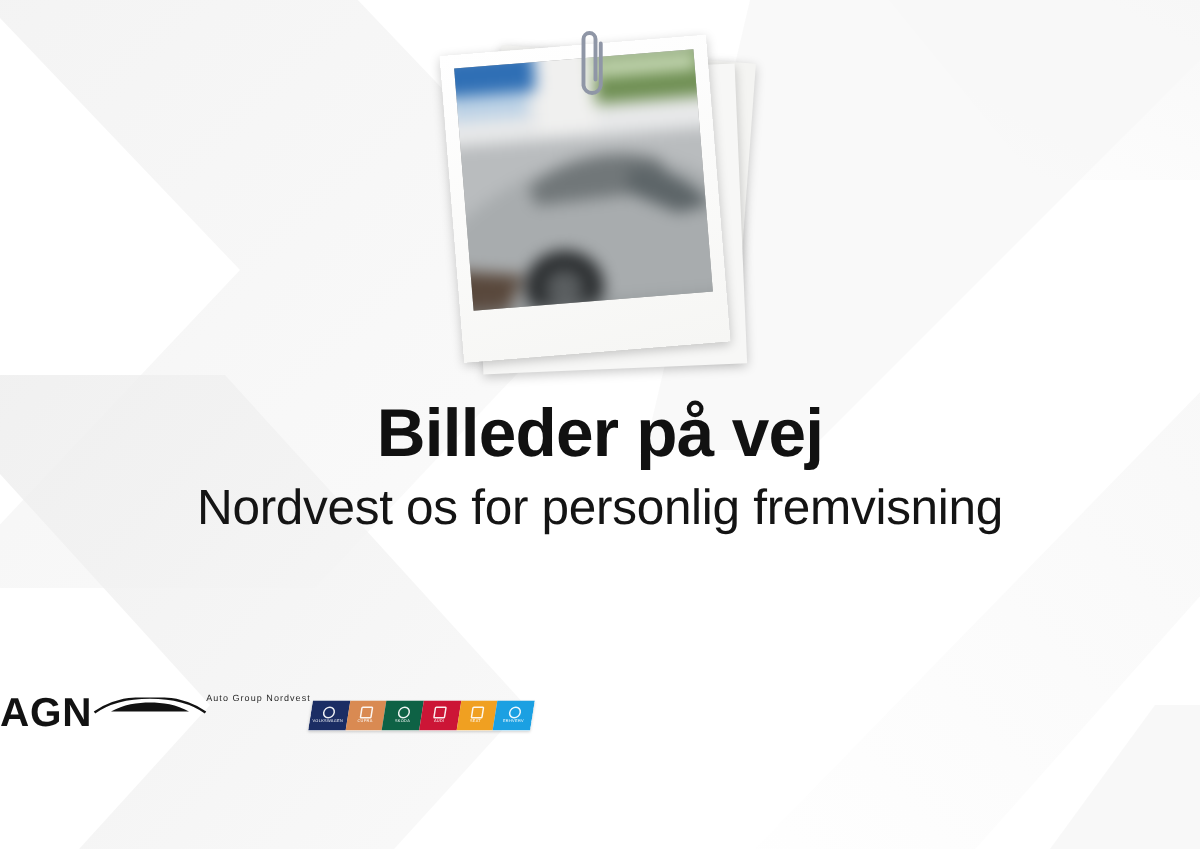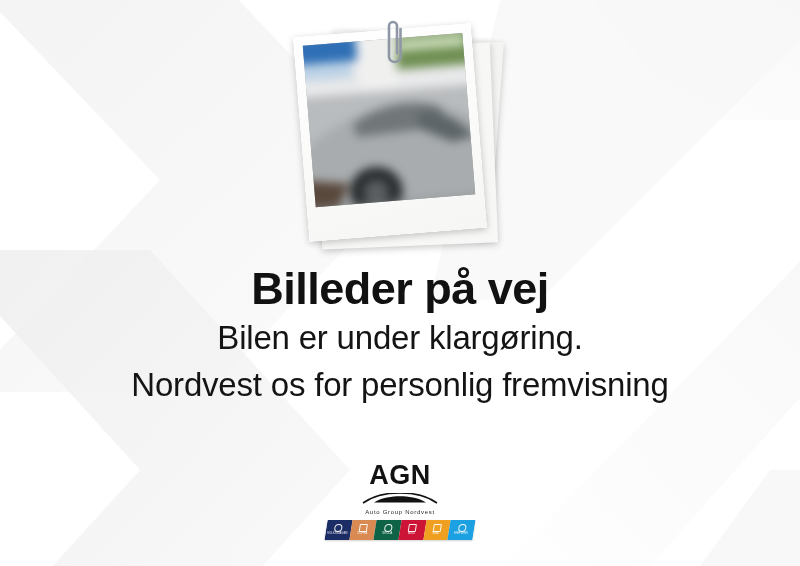--- a/index.html
+++ b/index.html
@@ -85,22 +85,21 @@
     letter-spacing:-0.2px;
     margin-top:4px;
   }
 
   
   .logo-area {
     position:absolute;
     left:0; right:0;
     top:462px;
     display:flex;
-    flex-direction:column;
-    align-items:center;
+    flex-direction:row;
   }
   .agn-word {
     font-size:27px;
     font-weight:bold;
     letter-spacing:0.5px;
     color:#121212;
     line-height:1;
   }
   .agn-arc { margin-top:1px; }
   .agn-tag {
@@ -215,21 +214,20 @@
 
     <div class="paperclip">
       <svg width="28" height="56" viewBox="0 0 28 56" xmlns="http://www.w3.org/2000/svg">
         <path d="M19.5 12 L19.5 40 A5.8 5.8 0 0 1 8 40 L8 9 A4 4 0 0 1 16 9 L16 36" fill="none" stroke="#8f96a6" stroke-width="2.6" stroke-linecap="round"></path>
       </svg>
     </div>
   </div>
 
   <div class="headline-block">
     <div class="headline">Billeder på vej</div>
-    <div class="subline">Bilen er under klargøring.</div>
     <div class="subline">Nordvest os for personlig fremvisning</div>
   </div>
 
   <div class="logo-area">
     <div class="agn-word">AGN</div>
     <div class="agn-arc">
       <svg width="76" height="11" viewBox="0 0 76 11" xmlns="http://www.w3.org/2000/svg">
         <path d="M1 10 C 12 2 26 0 38 0 C 50 0 64 2 75 10" fill="none" stroke="#121212" stroke-width="1.6"></path>
         <path d="M12 9.4 C 20 4.6 30 3.3 38 3.3 C 46 3.3 56 4.6 64 9.4 Z" fill="#121212"></path>
       </svg>

